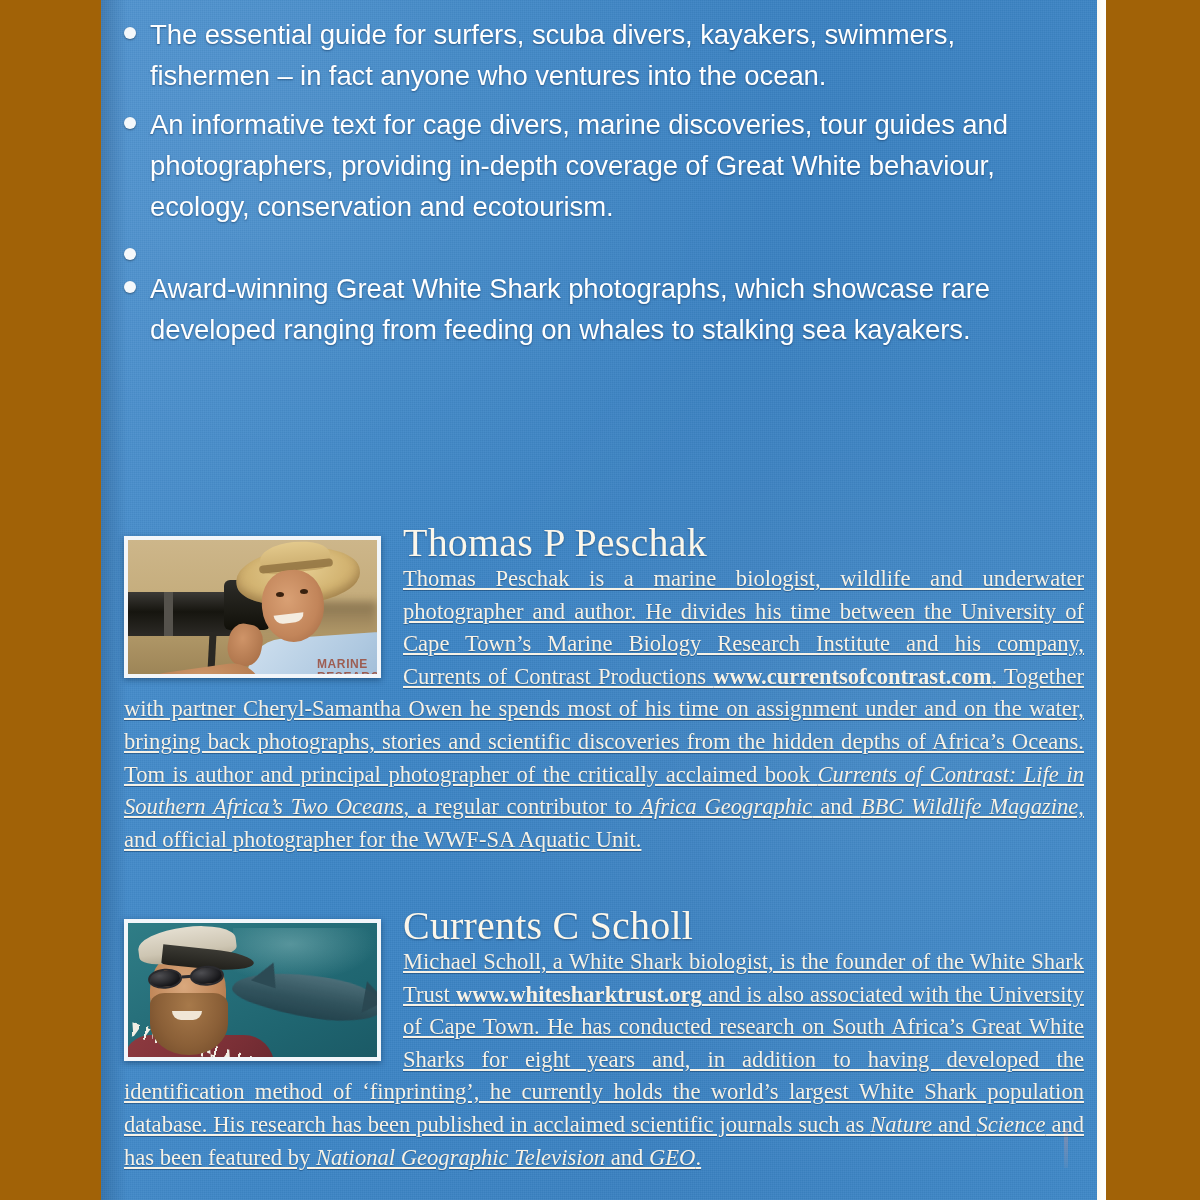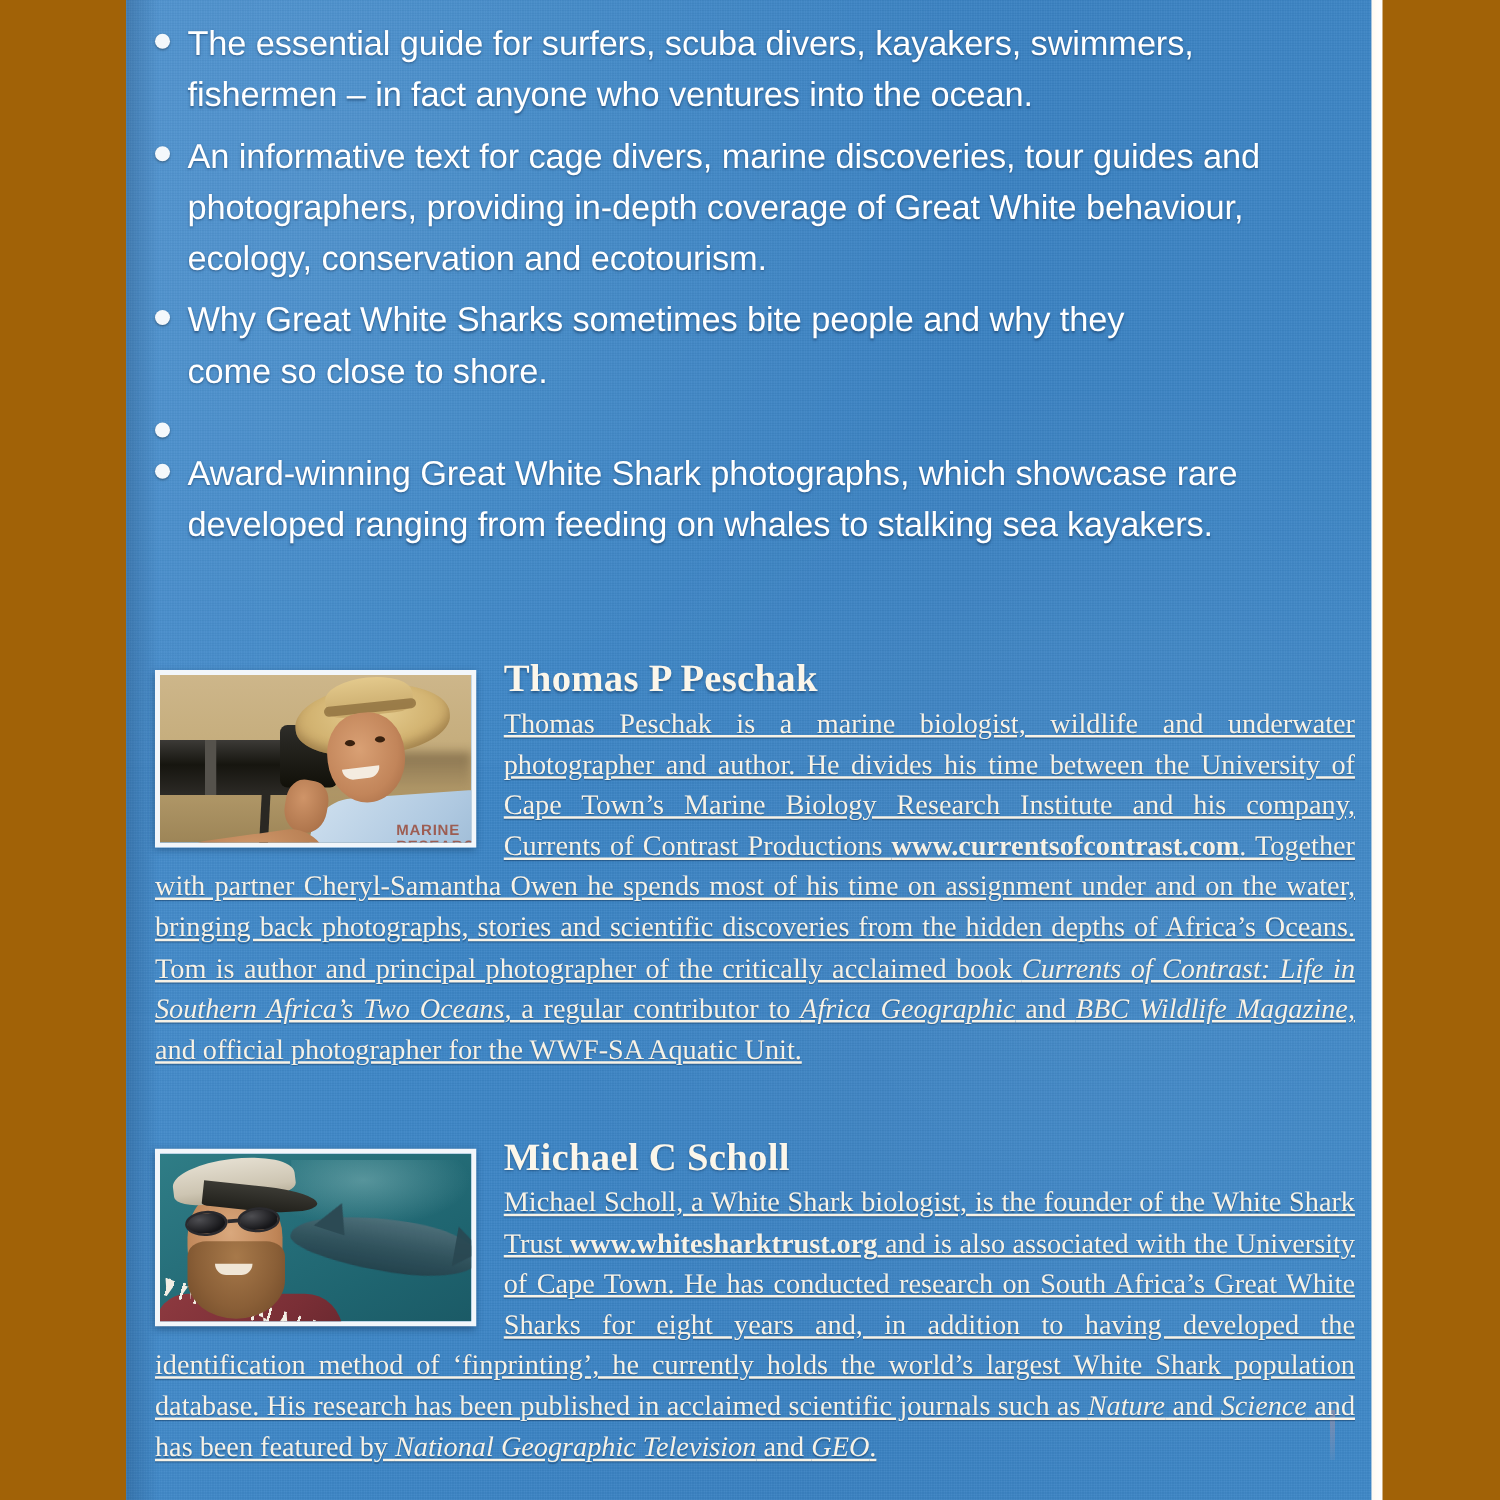--- a/index.html
+++ b/index.html
@@ -377,22 +377,22 @@
     left: 64px; top: 150px;
     width: 26px; height: 22px;
     background: #eae4d6;
     clip-path: polygon(50% 0%, 100% 46%, 72% 46%, 88% 100%, 50% 62%, 12% 100%, 28% 46%, 0% 46%);
     opacity: 0.92;
   }
 
   
   .author-name {
     font-family: "Liberation Serif", serif;
-    font-weight: 700;
-    font-size: 31px;
+    font-weight: 400;
+    font-size: 40px;
     line-height: 34px;
     color: #fbf6ea;
     letter-spacing: 0.2px;
     text-shadow: 0 1px 2px rgba(12,46,84,0.5);
     margin: 4px 0 3px 0;
   }
   .author-bio {
     font-family: "Liberation Serif", serif;
     font-size: 22.6px;
     line-height: 32.6px;
@@ -428,24 +428,20 @@
     <div id="spine-shade"></div>
 
     <ul id="feature-list" class="panel-content" style="list-style:none;margin:0;padding:0;">
       <li class="feature-item">
         <span class="feature-bullet"></span>
         <span class="feature-text">The essential guide for surfers, scuba divers, kayakers, swimmers, fishermen – in fact anyone who ventures into the ocean.</span>
       </li>
       <li class="feature-item">
         <span class="feature-bullet"></span>
         <span class="feature-text">An informative text for cage divers, marine discoveries, tour guides and photographers, providing in-depth coverage of Great White behaviour, ecology, conservation and ecotourism.</span>
-      </li>
-      <li class="feature-item">
-        <span class="feature-bullet"></span>
-        <span class="feature-text" style="max-width:790px;">Why Great White Sharks sometimes bite people and why they come so close to shore.</span>
       </li>
       <li class="feature-item">
         <span class="feature-bullet"></span>
       </li>
       <li class="feature-item">
         <span class="feature-bullet"></span>
         <span class="feature-text">Award-winning Great White Shark photographs, which showcase rare developed ranging from feeding on whales to stalking sea kayakers.</span>
       </li>
     </ul>
 
@@ -493,19 +489,19 @@
           <div class="ms-cap"></div>
           <div class="ms-cap-brim"></div>
           <div class="ms-sunglasses">
             <span class="ms-lens ms-lens-l"></span>
             <span class="ms-bridge"></span>
             <span class="ms-lens ms-lens-r"></span>
           </div>
         </div>
       </div>
 
-      <div class="author-name">Michael C Scholl</div>
+      <div class="author-name">Currents C Scholl</div>
       <div class="author-bio"><span>Michael Scholl, a White Shark biologist, is the founder of the White Shark Trust </span><b>www.whitesharktrust.org</b><span> and is also associated with the University of Cape Town. He has conducted research on South Africa’s Great White Sharks for eight years and, in addition to having developed the identification method of ‘finprinting’, he currently holds the world’s largest White Shark population database. His research has been published in acclaimed scientific journals such as </span><i>Nature</i><span> and </span><i>Science</i><span> and has been featured by </span><i>National Geographic Television</i><span> and </span><i>GEO</i><span>.</span></div>
     </div>
 
     <div id="scan-artifact"></div>
   </div>
 </div>
 
 </body></html>

